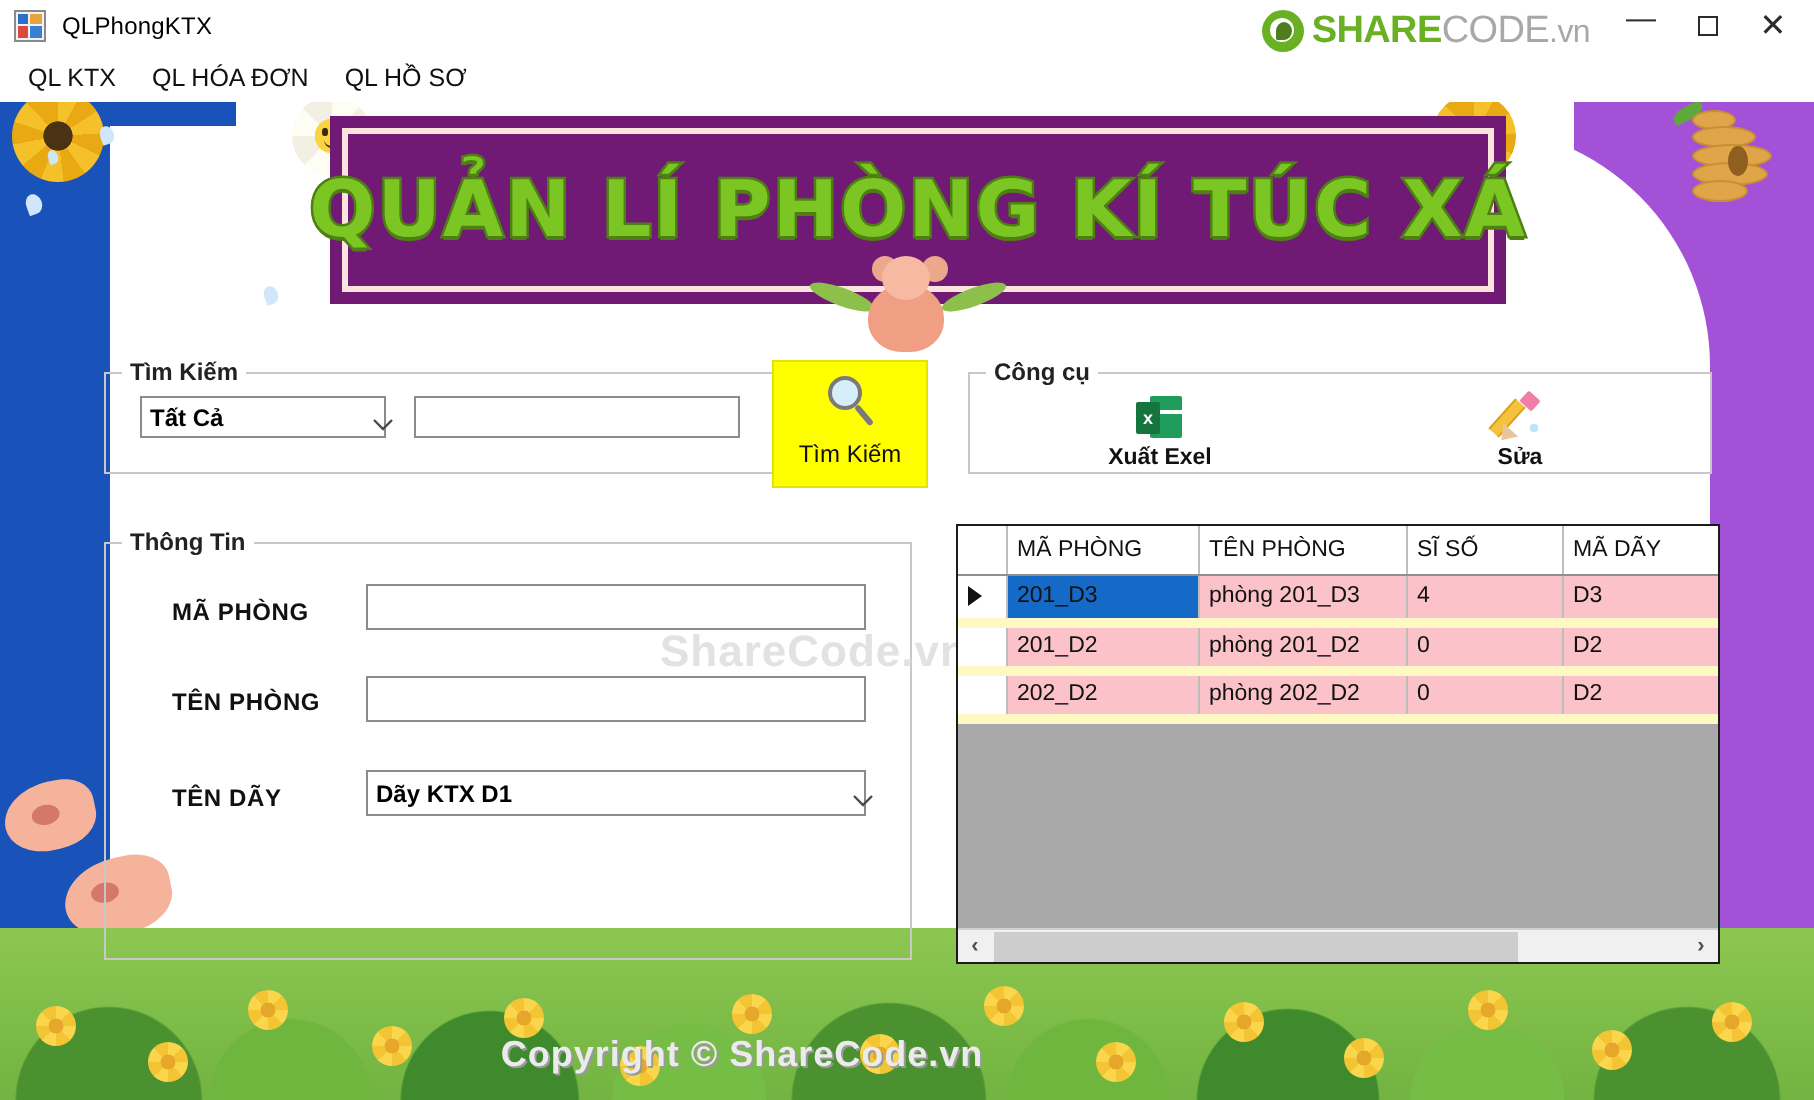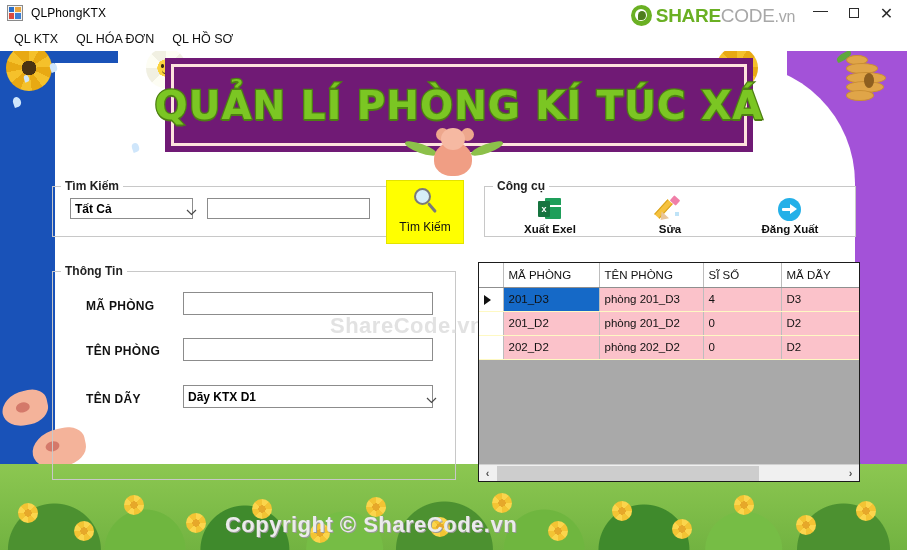--- a/index.html
+++ b/index.html
@@ -393,35 +393,35 @@
   #combo-day { left: 131px; top: 121px; width: 250px; height: 23px; }
 
   
   .wm-center {
     position: absolute; left: 330px; top: 313px; z-index: 11;
     font-size: 22px; font-weight: bold; color: #e2e2e2;
     letter-spacing: .5px; pointer-events: none;
   }
   .wm-bottom {
     position: absolute; left: 0; bottom: 12px; width: 742px; text-align: center;
-    z-index: 30; font-size: 22px; font-weight: bold; color: #ebebeb;
+    z-index: 30; font-size: 18px; font-weight: bold; color: #ebebeb;
     text-shadow: 1px 1px 0 #9a9a9a;
     letter-spacing: .5px; pointer-events: none;
   }
 
   
   .grid-wrap {
     position: absolute; left: 478px; top: 262px; width: 382px; height: 220px;
     background: #a9a9a9; border: 1px solid #1b1b1b; z-index: 12;
     overflow: hidden;
   }
   table.grid { border-collapse: collapse; width: 100%; table-layout: fixed; background: transparent; }
   table.grid th, table.grid td {
     font-size: 11.5px; color: #111; text-align: left;
-    border-right: 1px solid #bdbdbd; border-bottom: 1px solid #fef9c3;
+    border-right: 1px solid #bdbdbd; border-bottom: 5px solid #fef9c3;
     padding: 3px 5px; height: 24px; overflow: hidden; white-space: nowrap;
   }
   table.grid th {
     background: #ffffff; font-weight: normal; border-bottom: 1px solid #8f8f8f;
   }
   .col-sel { width: 24px; }
   .col-ma  { width: 96px; }
   .col-ten { width: 104px; }
   .col-si  { width: 78px; }
   .col-day { width: 78px; }
@@ -601,29 +601,20 @@
         <div class="tool-ico ico-pencil">
           <div class="sparkle"></div>
           <div class="body"></div>
           <div class="eraser"></div>
           <div class="tip"></div>
         </div>
         <div class="tool-lbl">Sửa</div>
       </div>
 
 
-      <div class="tool-btn">
-        <div class="tool-ico">
-          <div class="ico-logout" style="position:absolute; left:1px;">
-            <div class="sh"></div>
-              <div class="ah"></div>
-          </div>
-        </div>
-        <div class="tool-lbl">Đăng Xuất</div>
-      </div>
 
     </div>
   </div>
 
   <div class="groupbox" id="gb-info">
     <div class="gb-frame"></div>
     <div class="gb-label">Thông Tin</div>
     <div class="gb-body">
 
       <div class="form-label" id="lbl-ma">MÃ PHÒNG</div>

